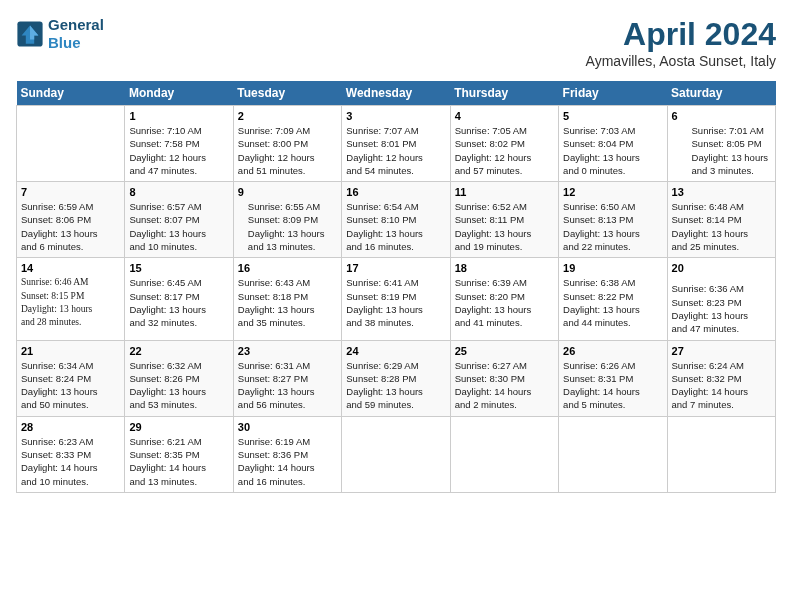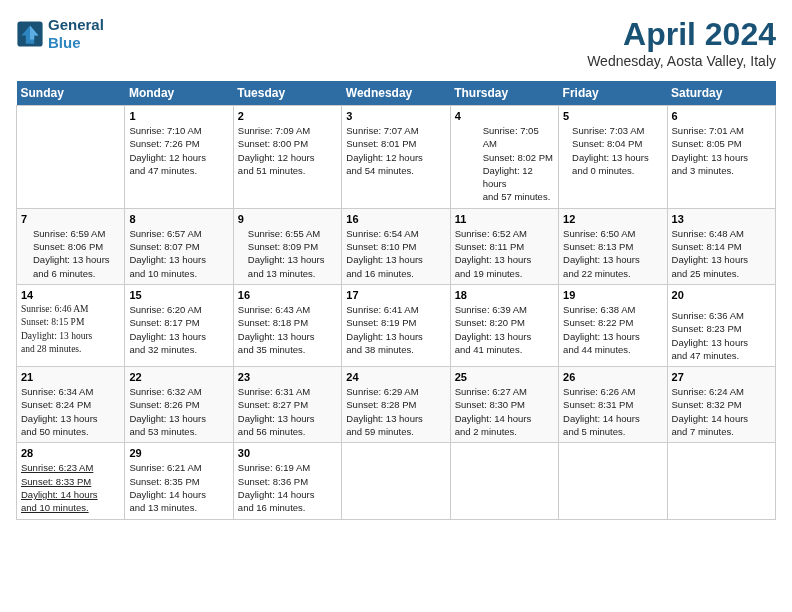--- a/index.html
+++ b/index.html
@@ -97,21 +97,21 @@
         <polygon points="20,8 32,22 26,22 26,34 14,34 14,22 8,22" fill="#2e86c1"></polygon>
         <polygon points="20,8 32,22 26,22 26,28 20,28 20,8" fill="#5dade2"></polygon>
       </svg>
       <div>
         <div style="font-size:15px;font-weight:bold;color:#1a5276;line-height:1.2;">General</div>
         <div style="font-size:15px;font-weight:bold;color:#2e86c1;line-height:1.2;">Blue</div>
       </div>
     </div>
     <div class="title-block">
       <div class="main-title">April 2024</div>
-      <div class="subtitle">Wednesday, Aosta Valley, Italy</div>
+      <div class="subtitle">Aymavilles, Aosta Sunset, Italy</div>
     </div>
   </div>
 
   <table>
     <thead>
       <tr>
       <th>Sunday</th>
           <th>Monday</th>
           <th>Tuesday</th>
           <th>Wednesday</th>
@@ -119,64 +119,64 @@
           <th>Friday</th>
           <th>Saturday</th>
         </tr>
     </thead>
     <tbody id="calendar-body">
     <tr>
           <td class="empty"></td>
           <td>
             <div class="day-num">1</div>
             <div class="day-info" style="white-space: pre-line;">Sunrise: 7:10 AM
-Sunset: 7:26 PM
+Sunset: 7:58 PM
 Daylight: 12 hours
 and 47 minutes.</div>
           </td>
           <td>
             <div class="day-num">2</div>
             <div class="day-info" style="white-space: pre-line;">Sunrise: 7:09 AM
 Sunset: 8:00 PM
 Daylight: 12 hours
 and 51 minutes.</div>
           </td>
           <td>
             <div class="day-num">3</div>
             <div class="day-info" style="white-space: pre-line;">Sunrise: 7:07 AM
 Sunset: 8:01 PM
 Daylight: 12 hours
 and 54 minutes.</div>
           </td>
           <td>
             <div class="day-num">4</div>
-            <div class="day-info" style="white-space: pre-line; margin-left: 28px;">Sunrise: 7:05 AM
+            <div class="day-info" style="white-space: pre-line;">Sunrise: 7:05 AM
 Sunset: 8:02 PM
 Daylight: 12 hours
 and 57 minutes.</div>
           </td>
           <td>
             <div class="day-num">5</div>
-            <div class="day-info" style="white-space: pre-line; margin-left: 9px;">Sunrise: 7:03 AM
+            <div class="day-info" style="white-space: pre-line;">Sunrise: 7:03 AM
 Sunset: 8:04 PM
 Daylight: 13 hours
 and 0 minutes.</div>
           </td>
           <td>
             <div class="day-num">6</div>
-            <div class="day-info" style="white-space: pre-line;">Sunrise: 7:01 AM
+            <div class="day-info" style="white-space: pre-line; margin-left: 20px;">Sunrise: 7:01 AM
 Sunset: 8:05 PM
 Daylight: 13 hours
 and 3 minutes.</div>
           </td>
         </tr>
         <tr>
           <td>
             <div class="day-num">7</div>
-            <div class="day-info" style="white-space: pre-line; margin-left: 12px;">Sunrise: 6:59 AM
+            <div class="day-info" style="white-space: pre-line;">Sunrise: 6:59 AM
 Sunset: 8:06 PM
 Daylight: 13 hours
 and 6 minutes.</div>
           </td>
           <td>
             <div class="day-num">8</div>
             <div class="day-info" style="white-space: pre-line;">Sunrise: 6:57 AM
 Sunset: 8:07 PM
 Daylight: 13 hours
 and 10 minutes.</div>
@@ -220,21 +220,21 @@
         <tr>
           <td>
             <div class="day-num">14</div>
             <div class="day-info" style="white-space: pre-line; font-family: Liberation Serif, serif;">Sunrise: 6:46 AM
 Sunset: 8:15 PM
 Daylight: 13 hours
 and 28 minutes.</div>
           </td>
           <td>
             <div class="day-num">15</div>
-            <div class="day-info" style="white-space: pre-line;">Sunrise: 6:20 AM
+            <div class="day-info" style="white-space: pre-line;">Sunrise: 6:45 AM
 Sunset: 8:17 PM
 Daylight: 13 hours
 and 32 minutes.</div>
           </td>
           <td>
             <div class="day-num">16</div>
             <div class="day-info" style="white-space: pre-line;">Sunrise: 6:43 AM
 Sunset: 8:18 PM
 Daylight: 13 hours
 and 35 minutes.</div>
@@ -315,21 +315,21 @@
             <div class="day-num">27</div>
             <div class="day-info" style="white-space: pre-line;">Sunrise: 6:24 AM
 Sunset: 8:32 PM
 Daylight: 14 hours
 and 7 minutes.</div>
           </td>
         </tr>
         <tr>
           <td>
             <div class="day-num">28</div>
-            <div class="day-info" style="white-space: pre-line; text-decoration: underline;">Sunrise: 6:23 AM
+            <div class="day-info" style="white-space: pre-line;">Sunrise: 6:23 AM
 Sunset: 8:33 PM
 Daylight: 14 hours
 and 10 minutes.</div>
           </td>
           <td>
             <div class="day-num">29</div>
             <div class="day-info" style="white-space: pre-line;">Sunrise: 6:21 AM
 Sunset: 8:35 PM
 Daylight: 14 hours
 and 13 minutes.</div>

